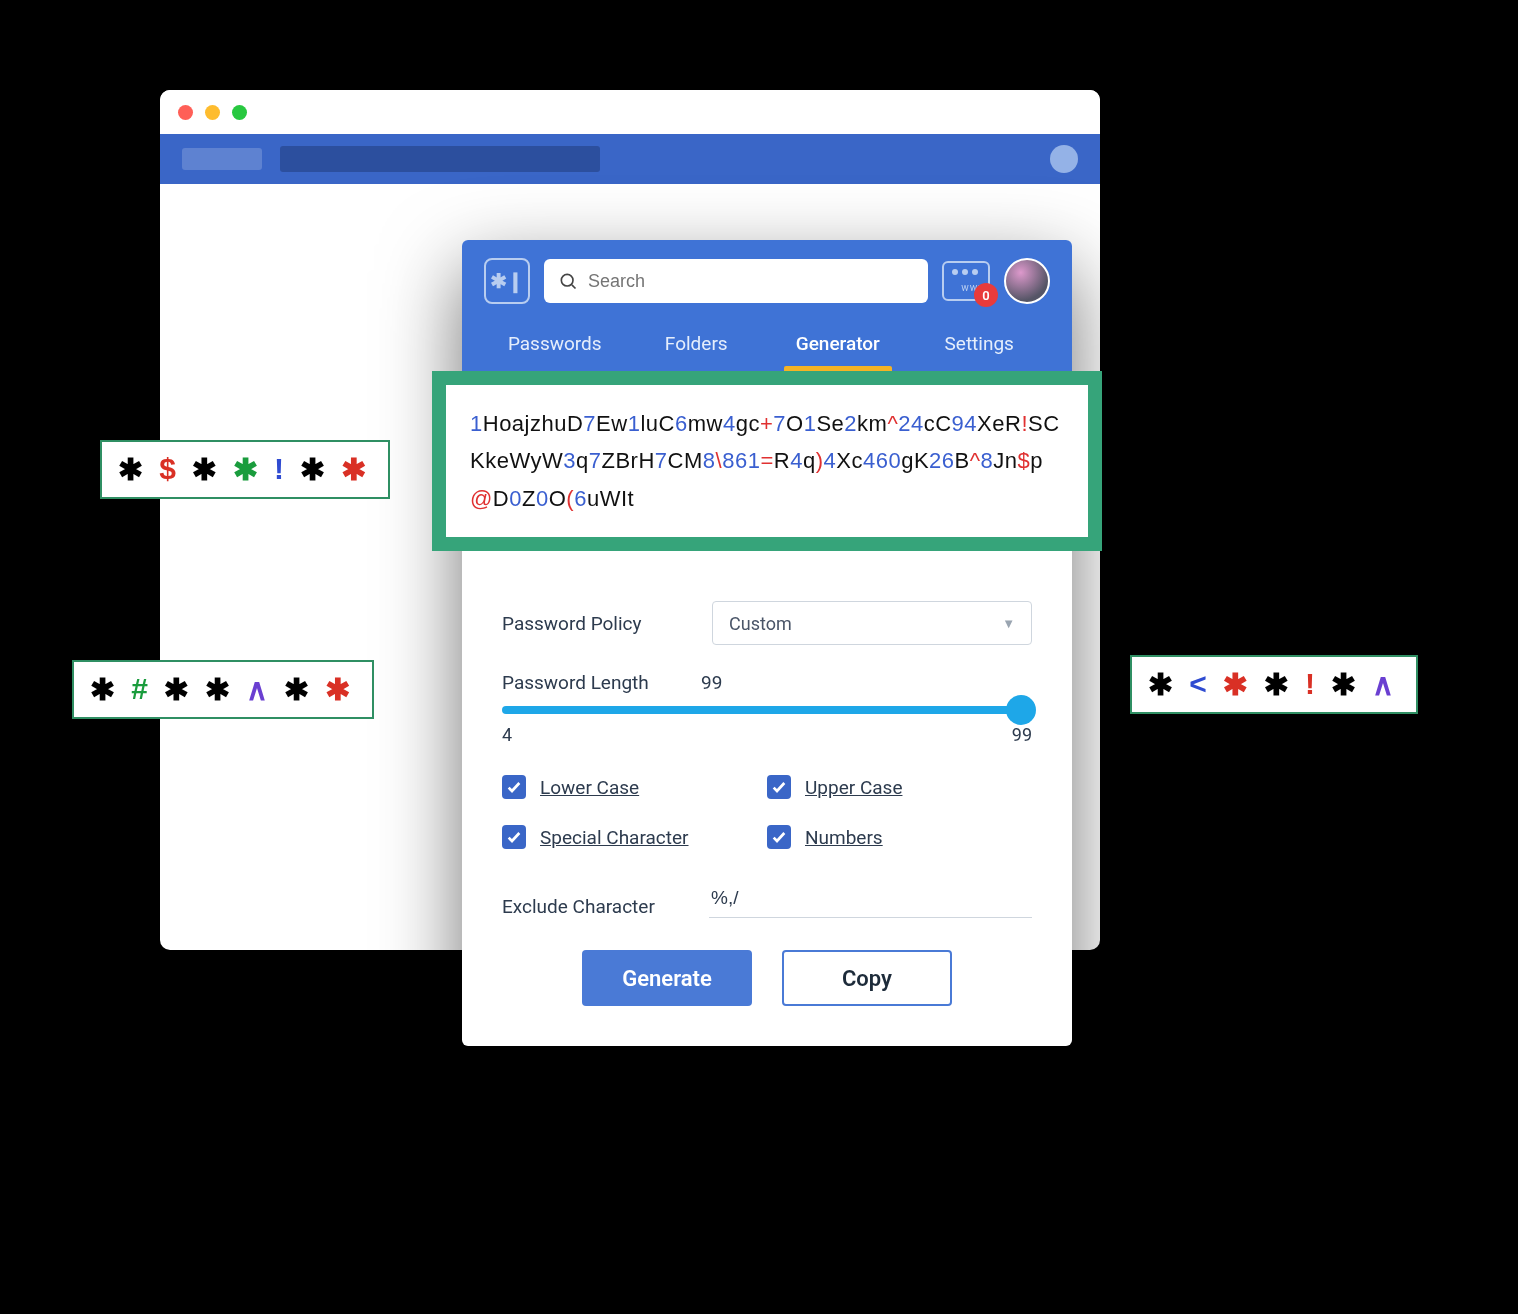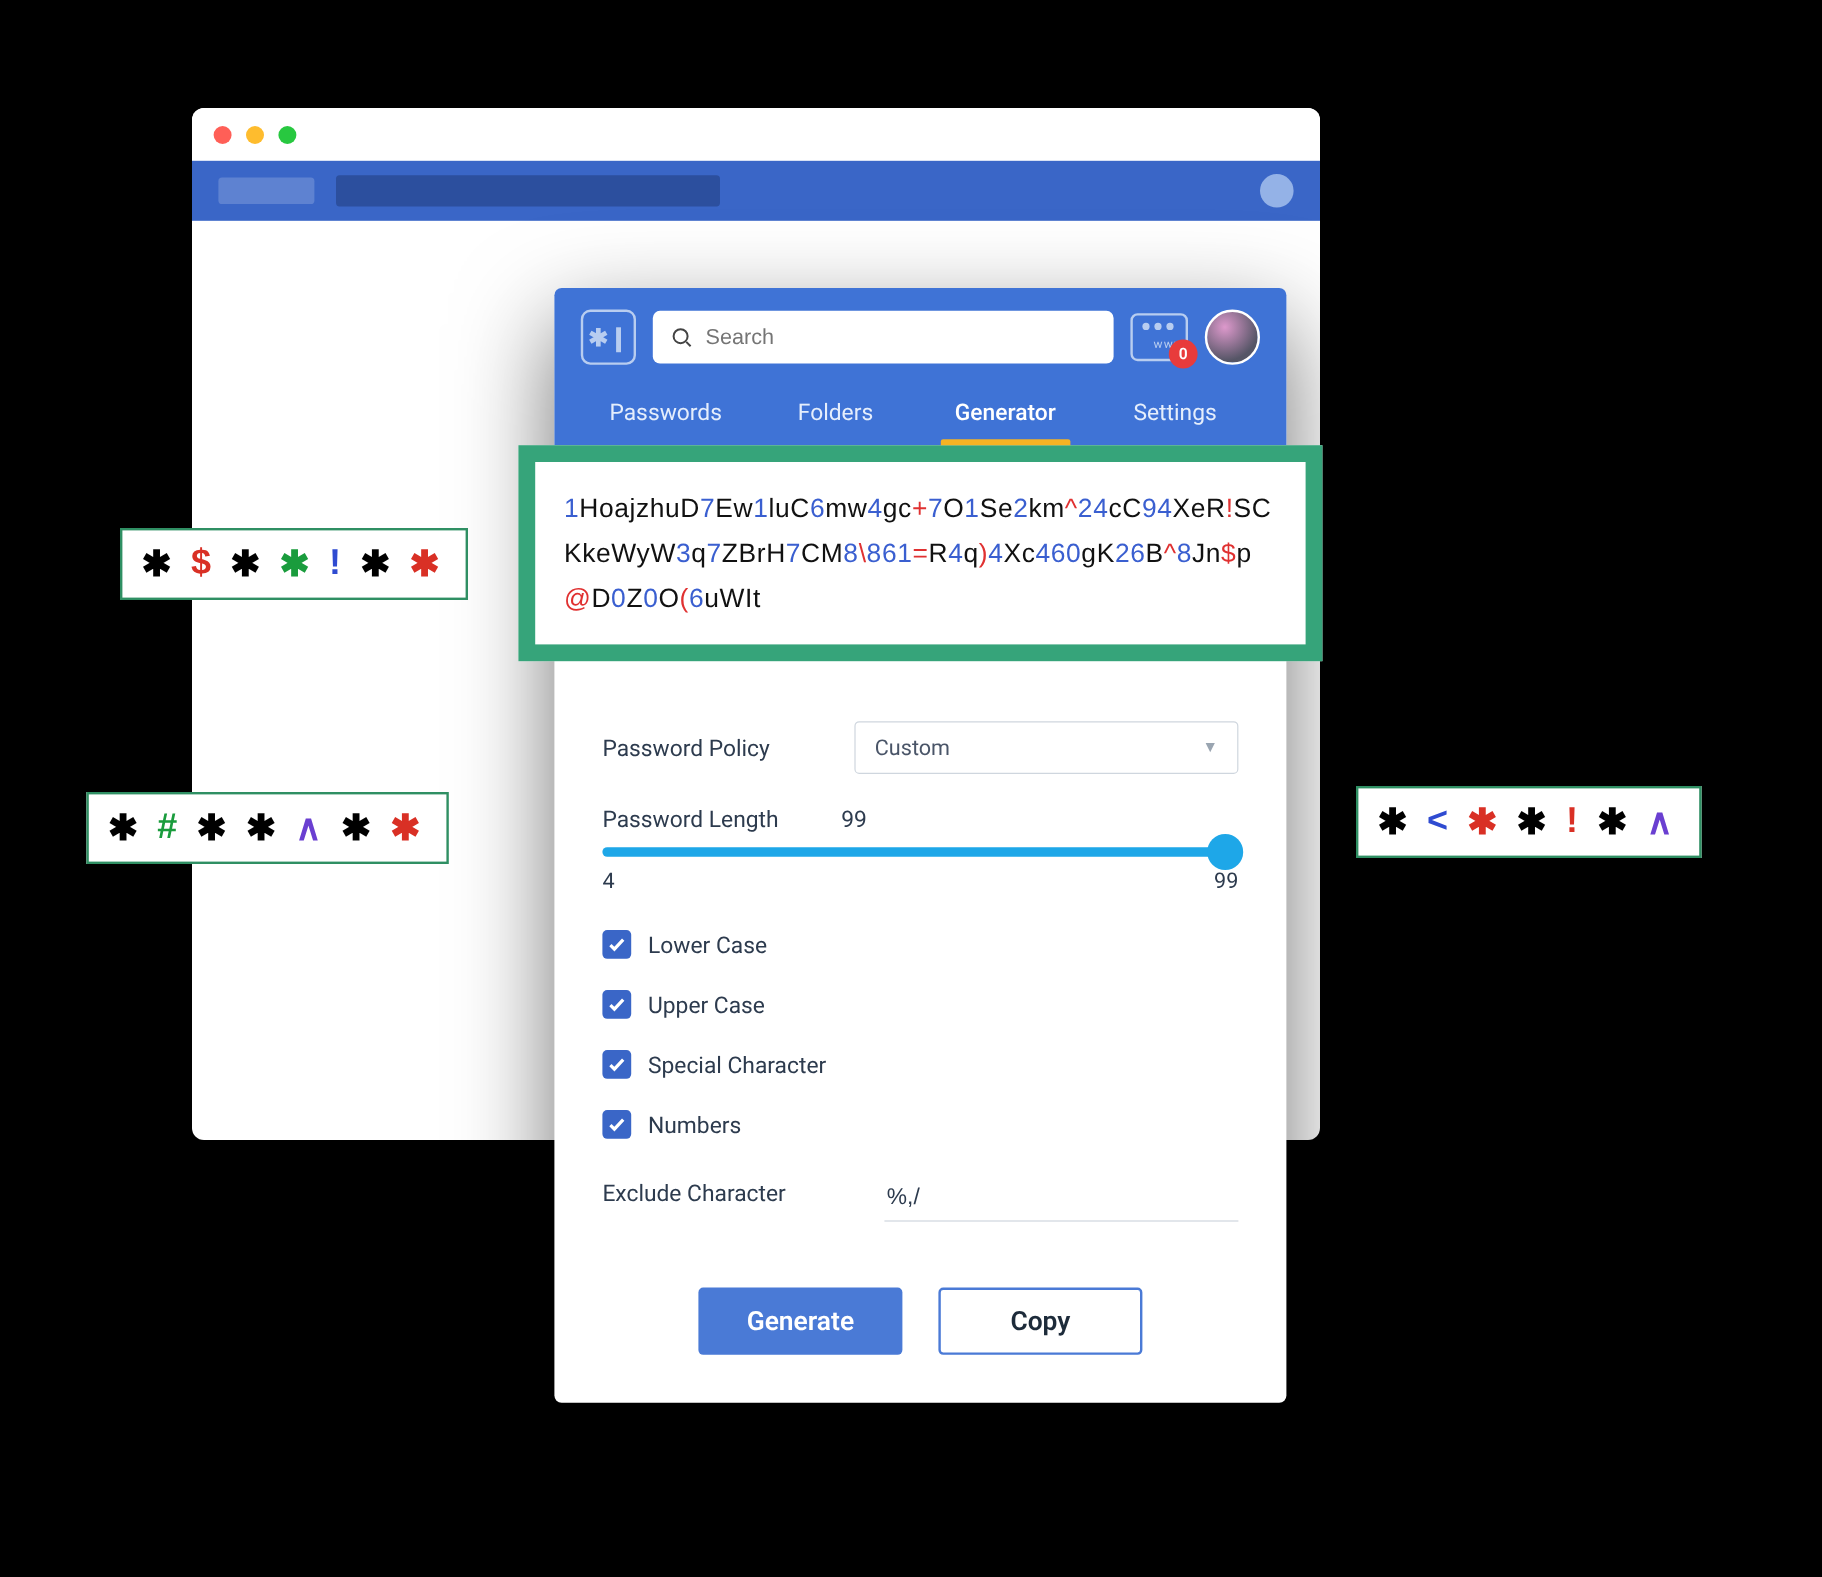--- a/index.html
+++ b/index.html
@@ -144,30 +144,30 @@
   .slider-track {
     position:relative; height:8px; background:#1ea7e8; border-radius:4px;
   }
   .slider-thumb {
     position:absolute; right:-4px; top:50%; transform:translateY(-50%);
     width:30px; height:30px; border-radius:50%; background:#1ea7e8;
   }
   .slider-range { display:flex; justify-content:space-between; font-size:18px; margin-top:10px; color:#2d3b4e;}
 
   .check-grid {
-    display:grid; grid-template-columns:1fr; row-gap:26px; margin:30px 0 34px;
+    display:grid; grid-template-columns:1fr 1fr; row-gap:26px; margin:30px 0 34px;text-decoration:underline;
   }
   .check { display:flex; align-items:center; gap:14px; cursor:pointer; font-size:19px;}
   .cb {
     width:24px; height:24px; background:#3a66c7; border-radius:4px;
     display:flex; align-items:center; justify-content:center;
   }
   .cb svg { width:16px; height:16px; }
 
-  .exclude-row { display:flex; align-items:flex-start; gap:40px; margin-bottom:55px;}
+  .exclude-row { display:flex; align-items:flex-end; gap:12px; margin-bottom:32px;}
   .exclude-input{
     flex:1; border:none; border-bottom:1px solid #cfd6de; font-size:19px;
     padding:4px 2px 8px; color:#2d3b4e; outline:none;
   }
 
   .btn-row { display:flex; justify-content:center; gap:30px; }
   .btn {
     min-width:170px; height:56px; border-radius:4px; font-size:22px; font-weight:600;
     display:flex; align-items:center; justify-content:center; cursor:pointer;
   }

